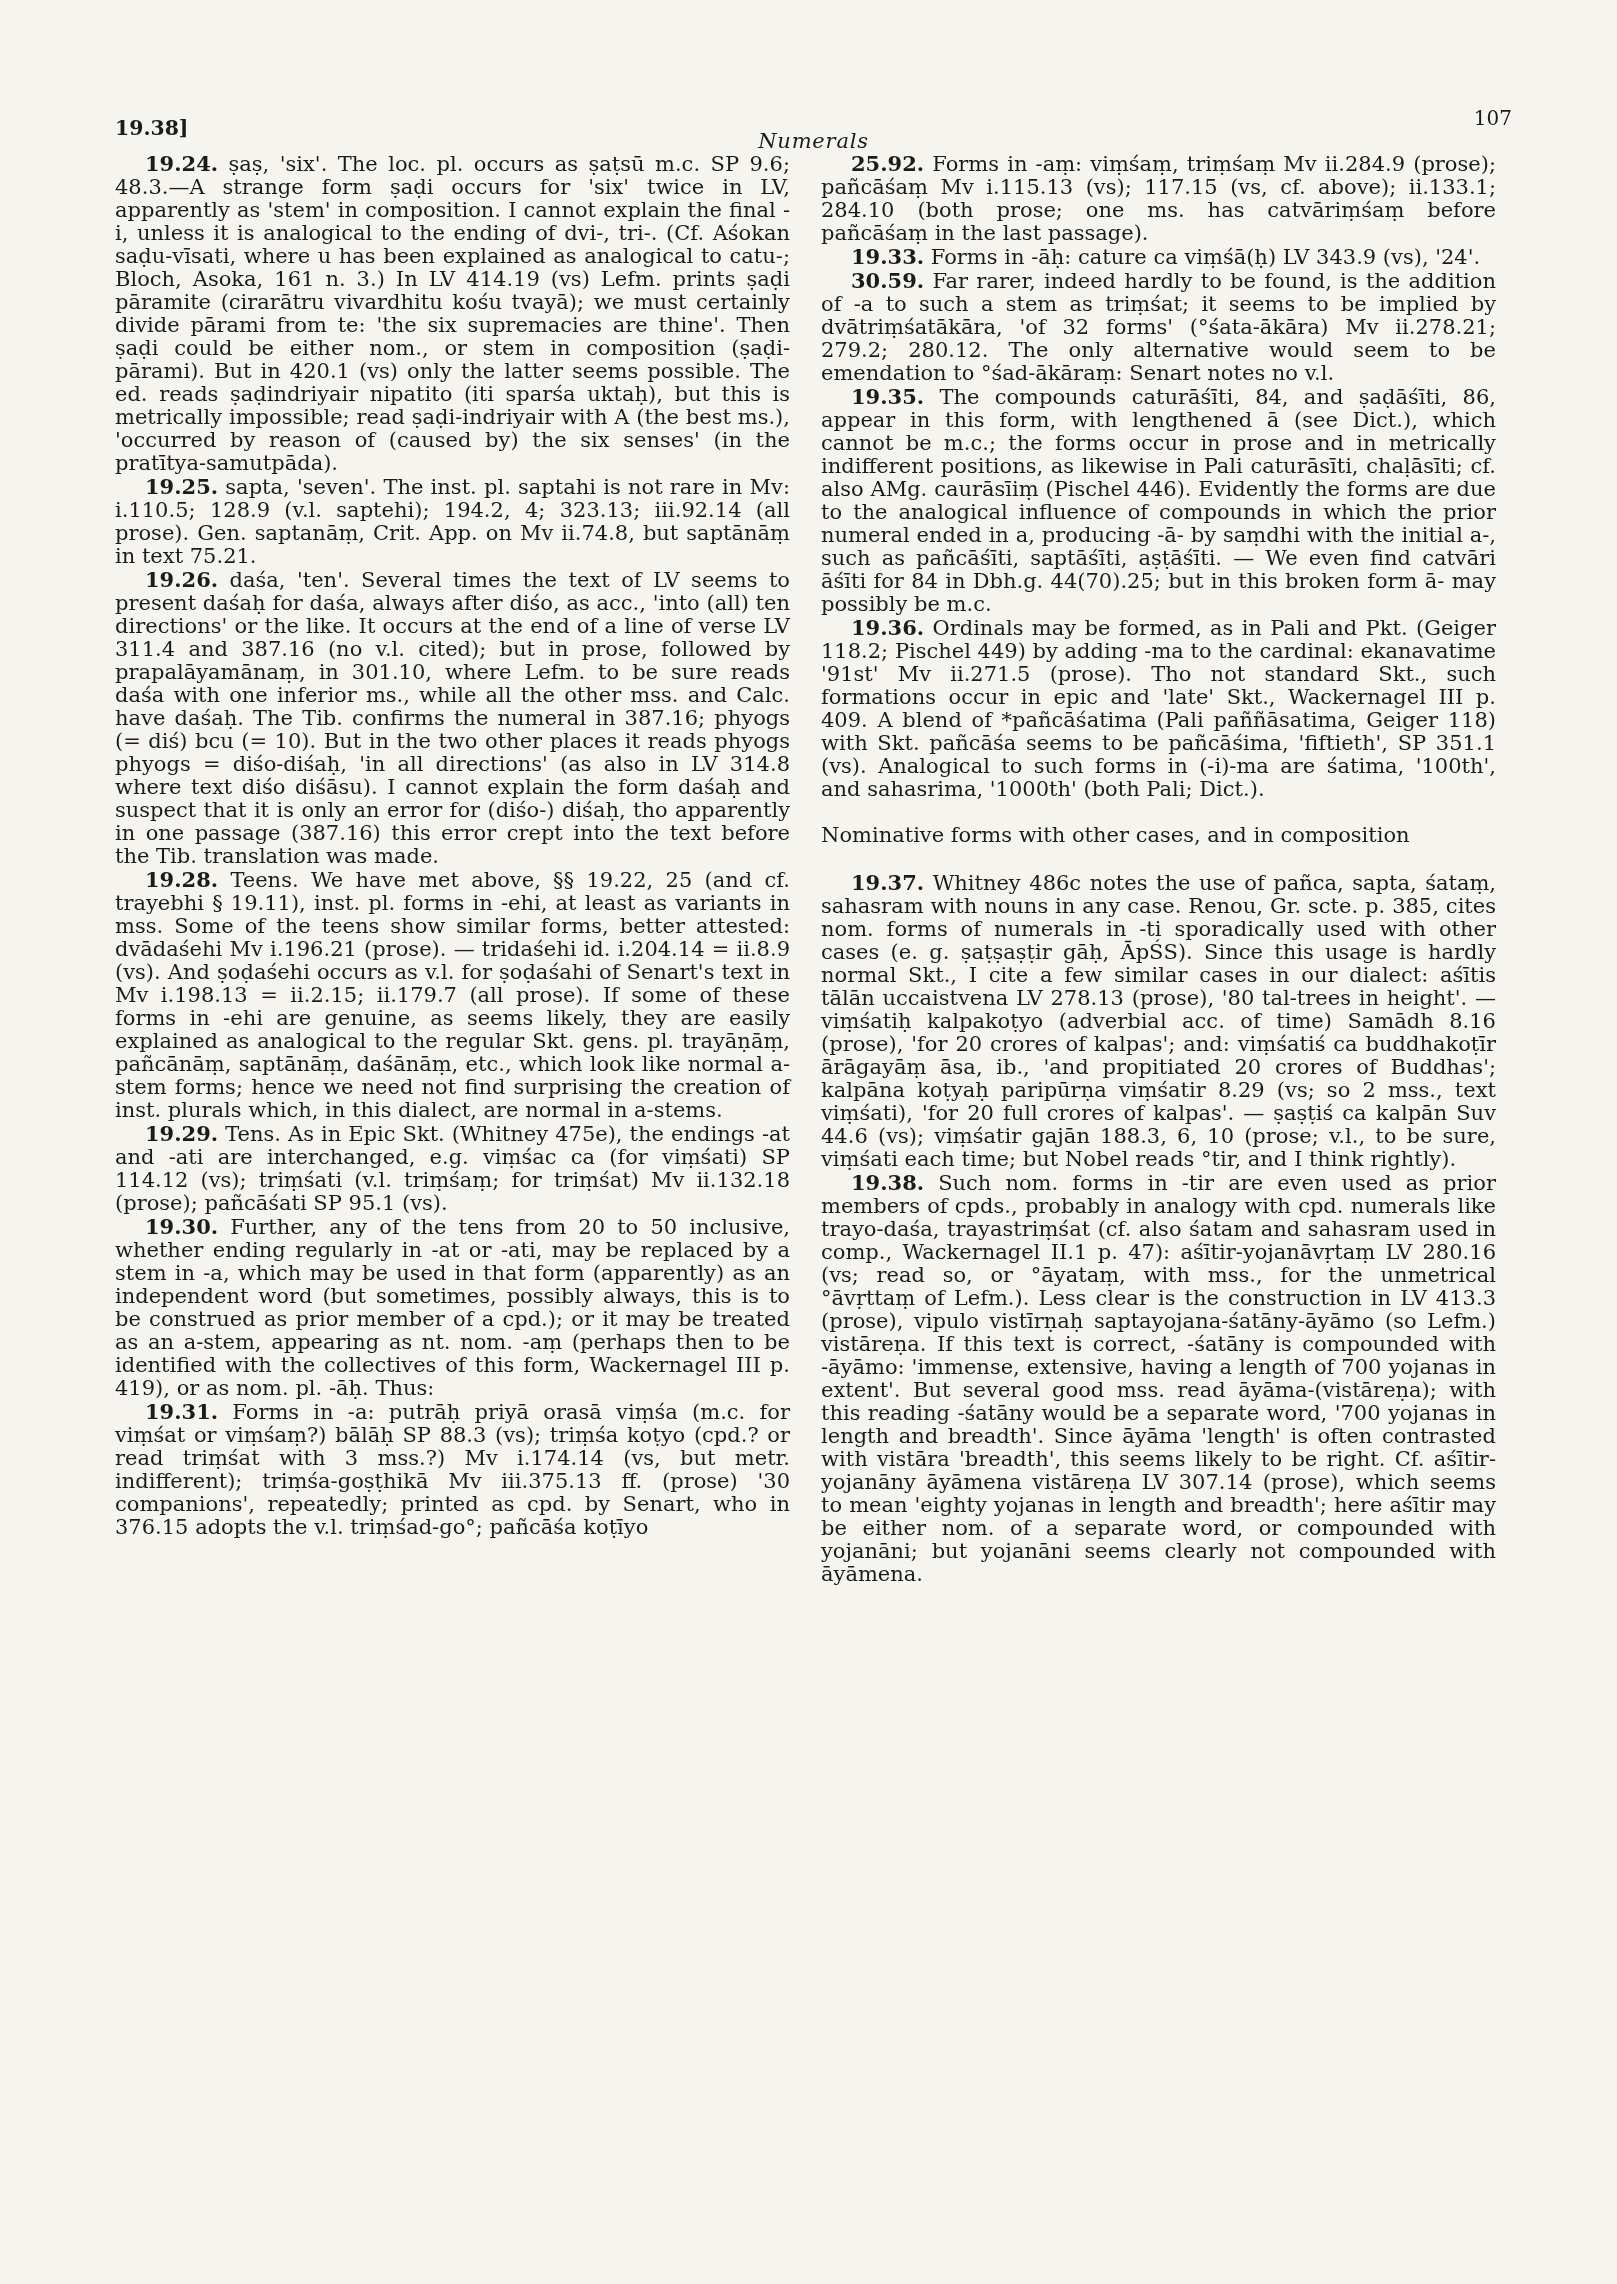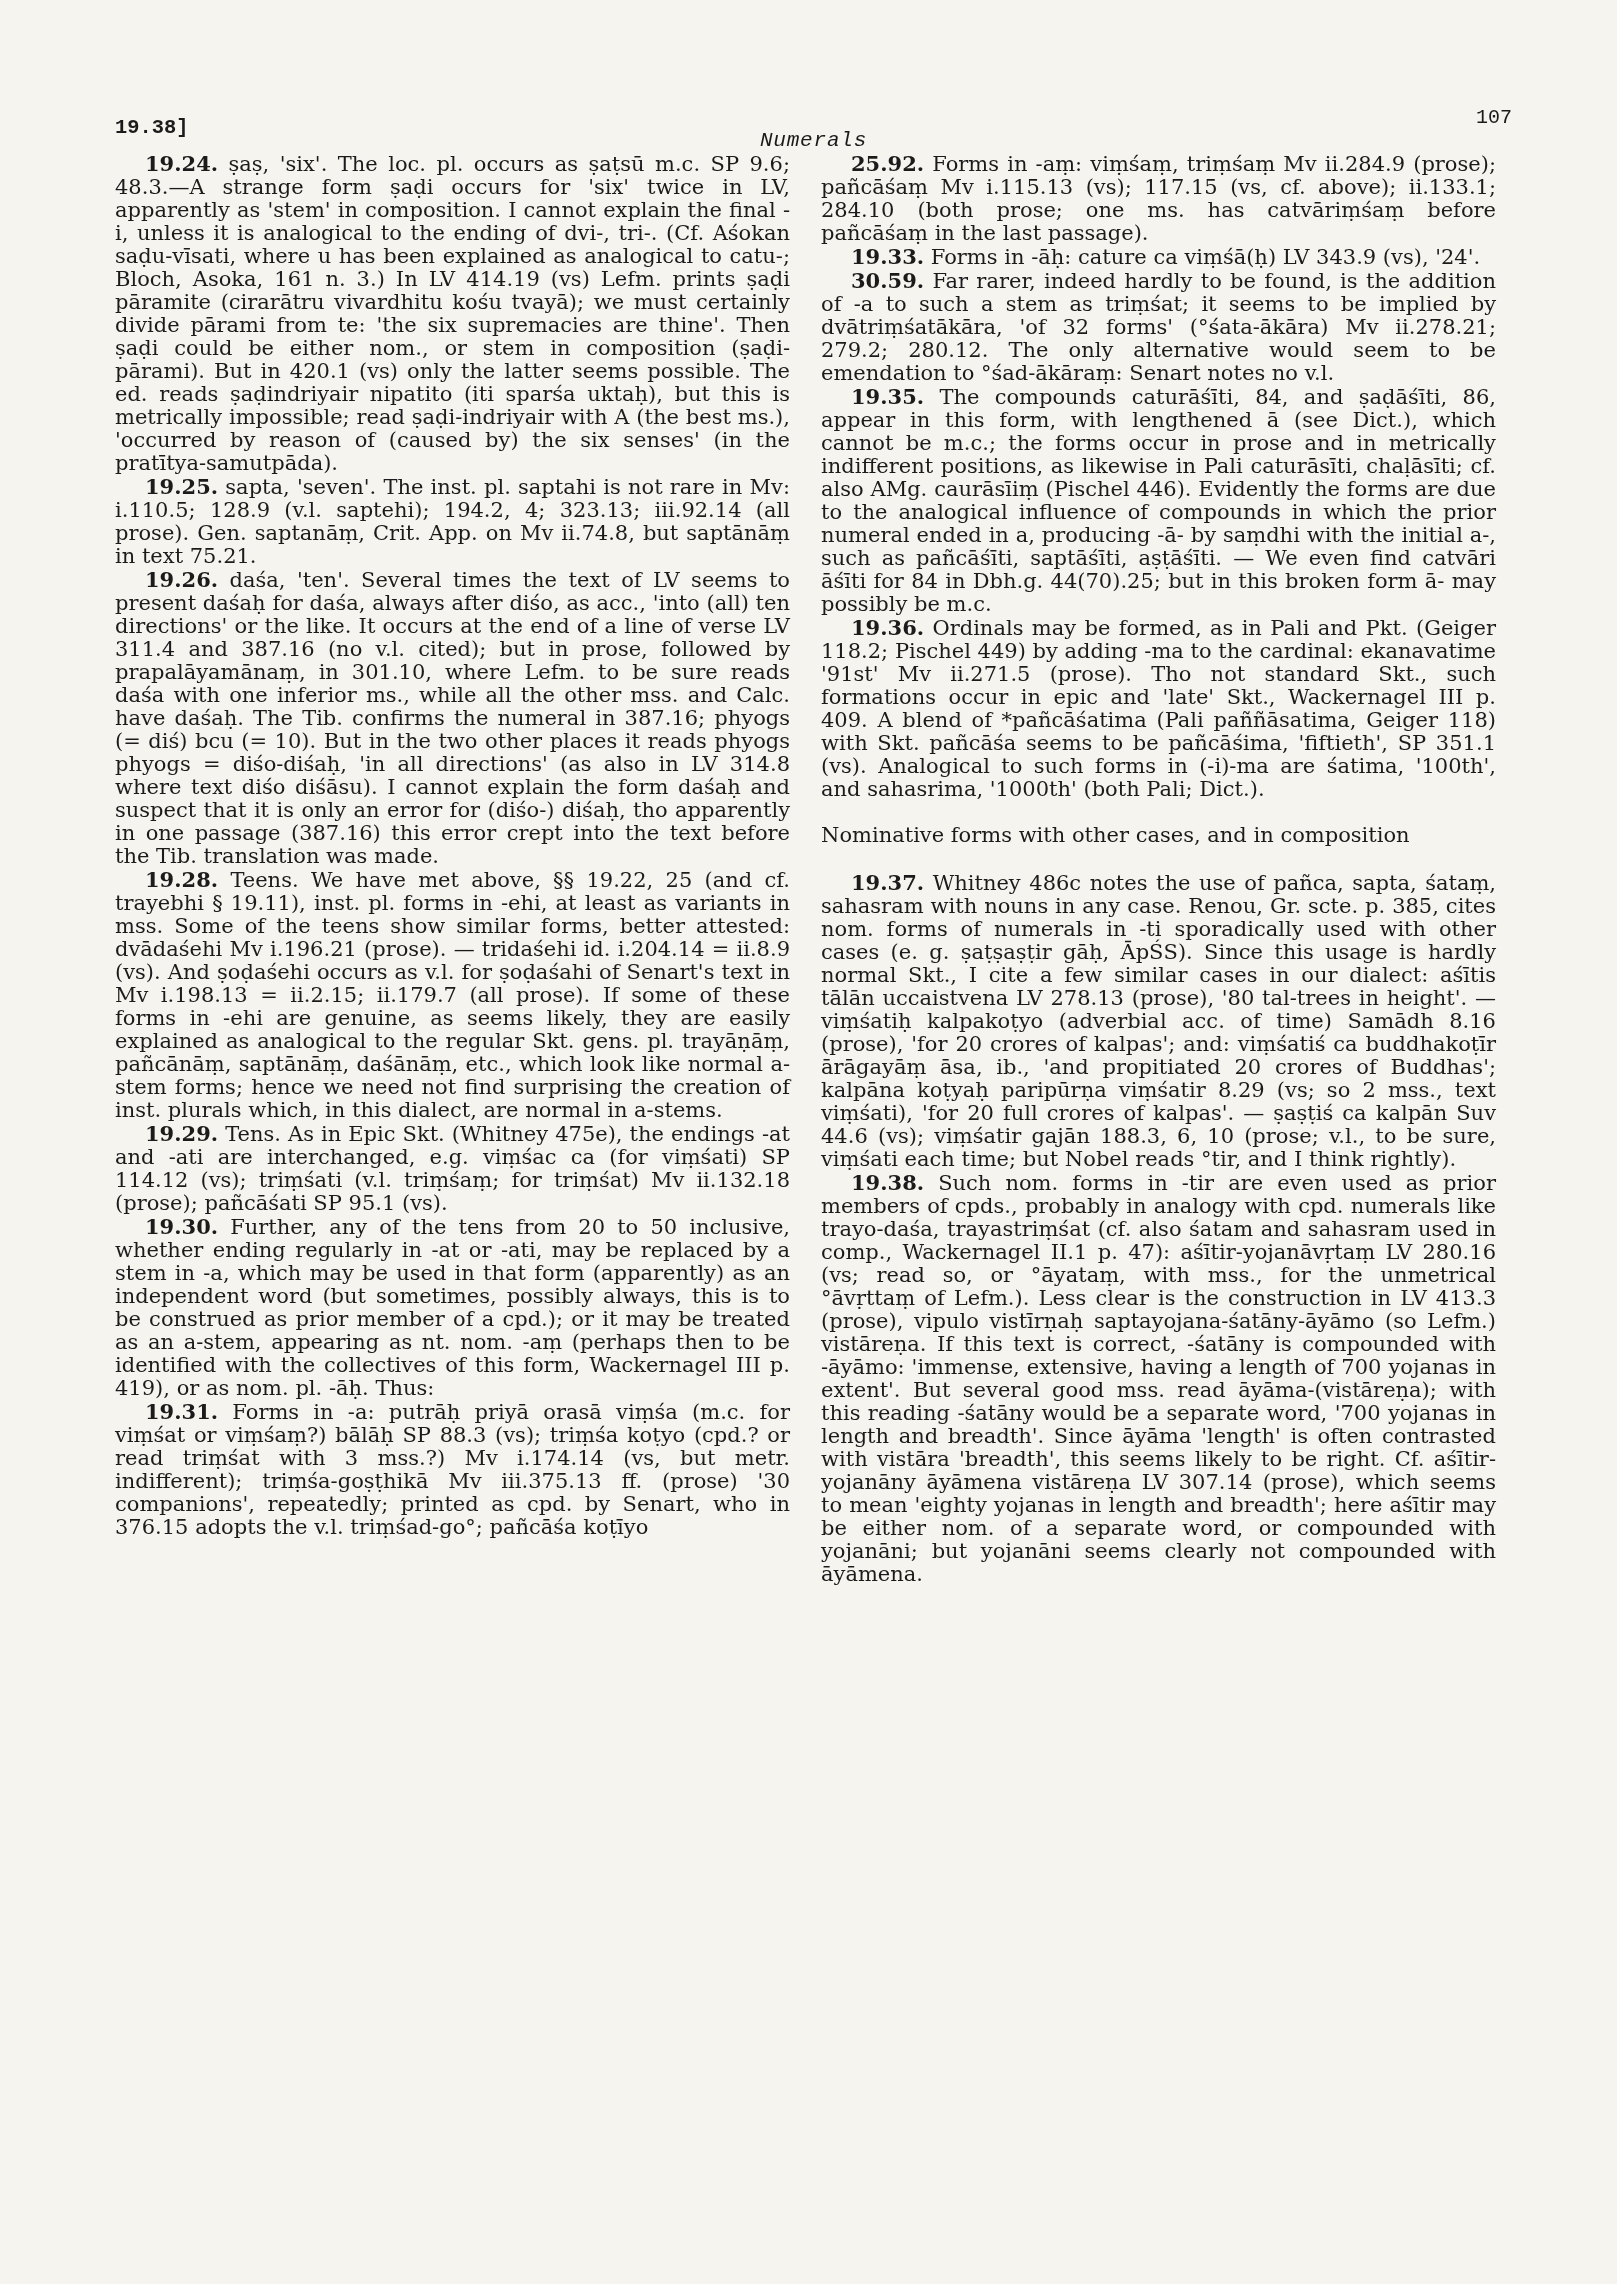--- a/index.html
+++ b/index.html
@@ -15,21 +15,20 @@
     height: 2284px;
     overflow: hidden;
     background: #f5f4ef;
   }
   .page-header {
     position: absolute;
     top: 110px;
     left: 115px;
     width: 1397px;
     height: 33px;
-    font-family: Liberation Mono, monospace;
   }
   .ref {
     position: absolute;
     left: 0; top: 6px;
     font-weight: bold;
     font-size: 20.4px;
   }
   .title {
     position: absolute;
     left: 0; right: 0; top: 3px;

